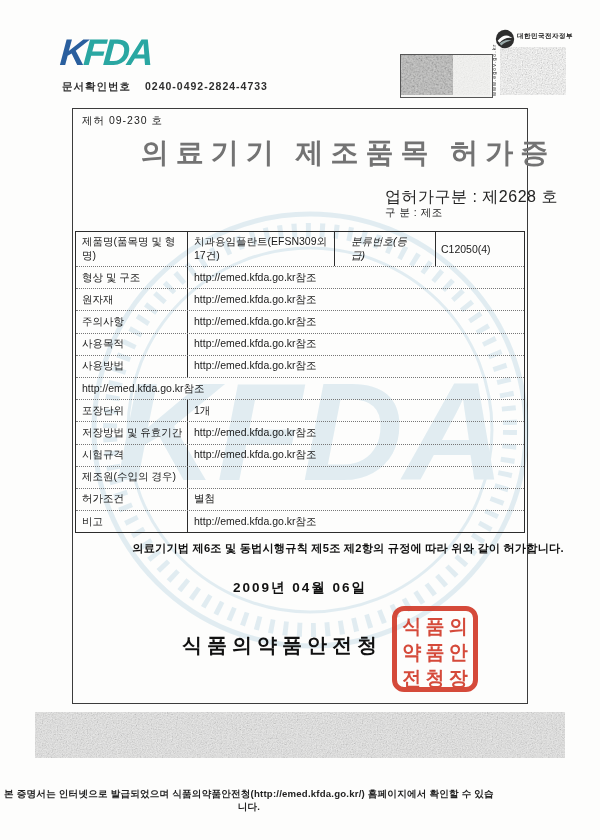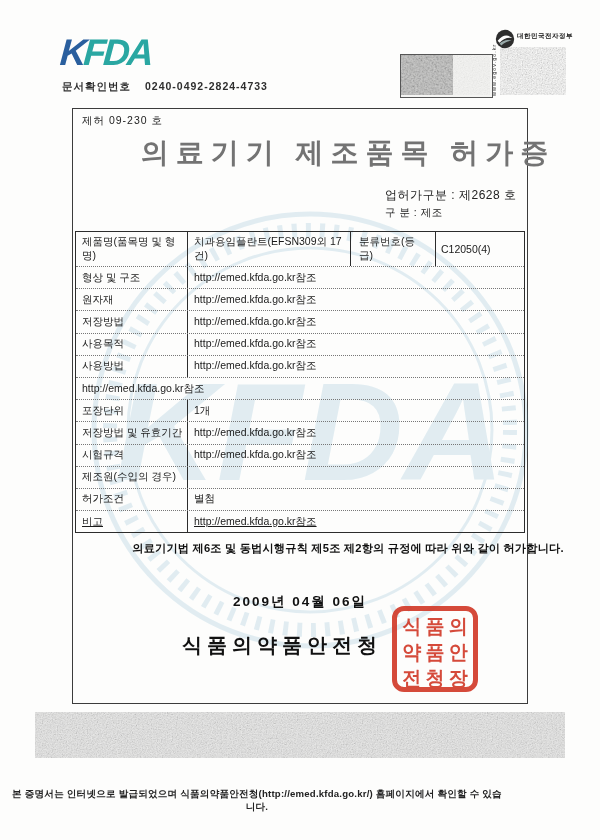--- a/index.html
+++ b/index.html
@@ -24,59 +24,59 @@
               letter-spacing:0.5px;white-space:nowrap;}
   .egov-side{position:absolute;left:-1px;top:22px;font-size:5.5px;color:#444;
              writing-mode:vertical-rl;transform:rotate(180deg);letter-spacing:1px;height:48px;}
 
   
   .cert-box{position:absolute;left:72px;top:108px;width:454px;height:594px;
             border:1.5px solid #3c3c3c;background:transparent;}
   .permit-serial{position:absolute;left:82px;top:114px;font-size:10.5px;color:#222;letter-spacing:1px;text-align:center;}
   .cert-title{position:absolute;left:72px;top:134px;width:552px;text-align:center;
               font-size:28px;font-weight:bold;letter-spacing:7px;color:#737373;}
-  .license-div{position:absolute;left:385px;top:187px;font-size:12px;color:#222;letter-spacing:0.5px;}
+  .license-div{position:absolute;left:385px;top:187px;font-size:16px;color:#222;letter-spacing:0.5px;}
   .division{position:absolute;left:385px;top:206px;font-size:10.5px;color:#222;letter-spacing:0.5px;}
 
   
   .watermark{position:absolute;left:88px;top:208px;width:444px;height:444px;opacity:0.17;
              pointer-events:none;z-index:1;}
 
   
   .cert-table{position:absolute;left:75px;top:231px;width:450px;border:1.4px solid #2c2c2c;
               font-size:10.5px;color:#1a1a1a;box-sizing:border-box;z-index:2;}
   .t-row{display:flex;min-height:21.2px;border-bottom:1px dotted #777;align-items:stretch;}
-  .t-row:last-child{border-bottom:none;text-decoration:underline;}
+  .t-row:last-child{border-bottom:none;}
   .t-label{flex:0 0 102px;padding:3px 3px 3px 6px;border-right:1.2px solid #2c2c2c;
            display:flex;align-items:center;}
   .t-value{flex:1;padding:3px 6px;display:flex;align-items:center;}
   .t-extra-label{flex:0 0 68px;border-left:1.2px solid #2c2c2c;border-right:1.2px solid #2c2c2c;
-                 display:flex;align-items:center;padding:3px 8px;}
+                 display:flex;align-items:center;padding:3px 16px;font-style:italic;}
   .t-extra-value{flex:0 0 78px;padding:3px 5px;display:flex;align-items:center;}
 
   
   .statement{position:absolute;left:72px;top:541px;width:456px;text-align:center;
              font-size:11.2px;font-weight:bold;color:#111;letter-spacing:0.2px;z-index:2;padding-left:48px;}
   .issue-date{position:absolute;left:72px;top:579px;width:456px;text-align:center;
-              font-size:13.5px;font-weight:bold;letter-spacing:2px;color:#111;z-index:2;margin-top:14px;}
+              font-size:13.5px;font-weight:bold;letter-spacing:2px;color:#111;z-index:2;}
   .agency{position:absolute;left:72px;top:632px;width:420px;text-align:center;
           font-size:20px;font-weight:bold;letter-spacing:5px;color:#111;z-index:2;}
 
   .seal{position:absolute;left:392px;top:606px;width:86px;height:86px;border:5px solid #d23b2a;
         border-radius:12px;box-sizing:border-box;display:grid;
         grid-template-columns:1fr 1fr 1fr;grid-template-rows:1fr 1fr 1fr;
         padding:3px;z-index:3;opacity:0.92;}
   .seal span{display:flex;align-items:center;justify-content:center;
              color:#d23b2a;font-weight:bold;font-size:19px;transform:scaleY(1.05);
              font-family:"Liberation Serif","DejaVu Serif",serif;}
 
   
   .noise-strip{position:absolute;left:35px;top:712px;width:530px;height:46px;}
   .footer-note{position:absolute;left:0;top:788px;width:498px;text-align:center;
-               font-size:9.6px;font-weight:600;color:#222;letter-spacing:0.2px;margin-left:8px;}
+               font-size:9.6px;font-weight:600;color:#222;letter-spacing:0.2px;}
 </style>
 </head>
 <body>
 
 <div id="page">
 
   <svg width="0" height="0" style="position:absolute" aria-hidden="true">
     <defs>
       <filter id="scanNoise" x="0" y="0" width="100%" height="100%">
         <feTurbulence type="fractalNoise" baseFrequency="0.8" numOctaves="3" seed="7" result="t"></feTurbulence>
@@ -140,21 +140,21 @@
       </div>
       <div class="t-row">
         <div class="t-label">형상 및 구조</div>
         <div class="t-value">http://emed.kfda.go.kr참조</div>
       </div>
       <div class="t-row">
         <div class="t-label">원자재</div>
         <div class="t-value">http://emed.kfda.go.kr참조</div>
       </div>
       <div class="t-row">
-        <div class="t-label">저장방법</div>
+        <div class="t-label">주의사항</div>
         <div class="t-value">http://emed.kfda.go.kr참조</div>
       </div>
       <div class="t-row">
         <div class="t-label">사용목적</div>
         <div class="t-value">http://emed.kfda.go.kr참조</div>
       </div>
       <div class="t-row">
         <div class="t-label">사용방법</div>
         <div class="t-value">http://emed.kfda.go.kr참조</div>
       </div>

